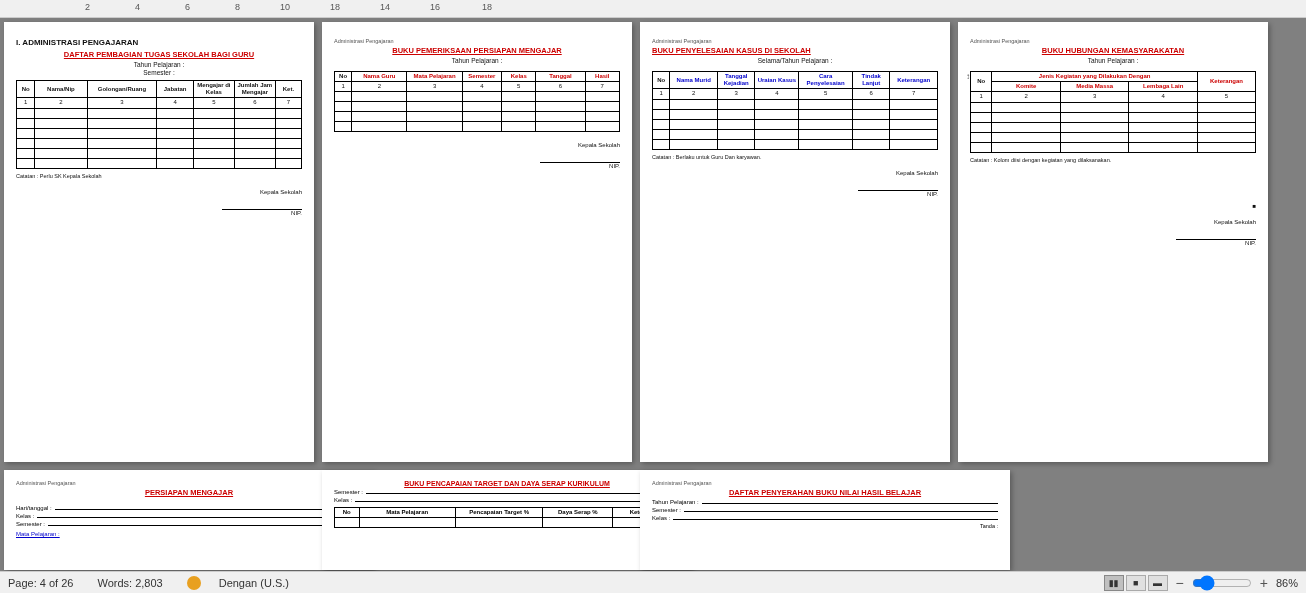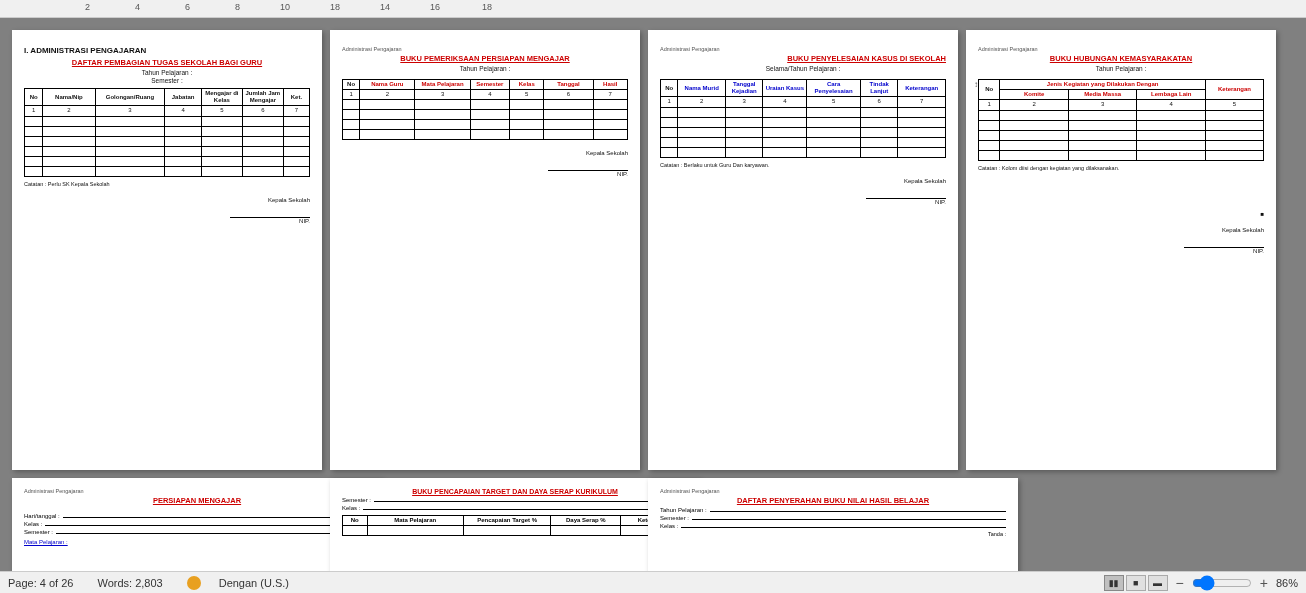--- a/index.html
+++ b/index.html
@@ -89,21 +89,21 @@
       cursor: pointer;
       color: #555;
       line-height: 1;
     }
 
     
     .doc-area {
       height: calc(593px - 18px - 22px);
       overflow: auto;
       background: #808080;
-      padding: 12px;
+      padding: 4px;
     }
 
     
     .pages-grid {
       display: grid;
       grid-template-columns: repeat(4, 310px);
       gap: 8px;
     }
 
     
@@ -407,21 +407,21 @@
       </table>
       <div class="signature-area">
         <div>Kepala Sekolah</div>
         <div class="signature-line"></div>
         <div class="nip-line">NIP.</div>
       </div>
     </div>
 
     <div class="page">
       <div class="admin-label">Administrasi Pengajaran</div>
-      <div class="page-title" style="color:#cc0000;text-decoration:underline;font-weight:bold;font-size:7.5px;text-align:right;margin-bottom:2px;">BUKU PENYELESAIAN  KASUS DI SEKOLAH</div>
+      <div class="page-title" style="color:#cc0000;text-decoration:underline;font-weight:bold;font-size:7.5px;text-align:left;margin-bottom:2px;">BUKU PENYELESAIAN  KASUS DI SEKOLAH</div>
       <div class="page-subtitle">Selama/Tahun Pelajaran :</div>
       <div class="spacer"></div>
       <table>
         <thead>
           <tr>
             <th style="width:14px">No</th>
             <th style="width:38px" class="th-blue">Nama Murid</th>
             <th style="width:28px" class="th-blue">Tanggal Kejadian</th>
             <th style="width:35px" class="th-blue">Uraian Kasus</th>
             <th style="width:35px" class="th-blue">Cara Penyelesaian</th>

